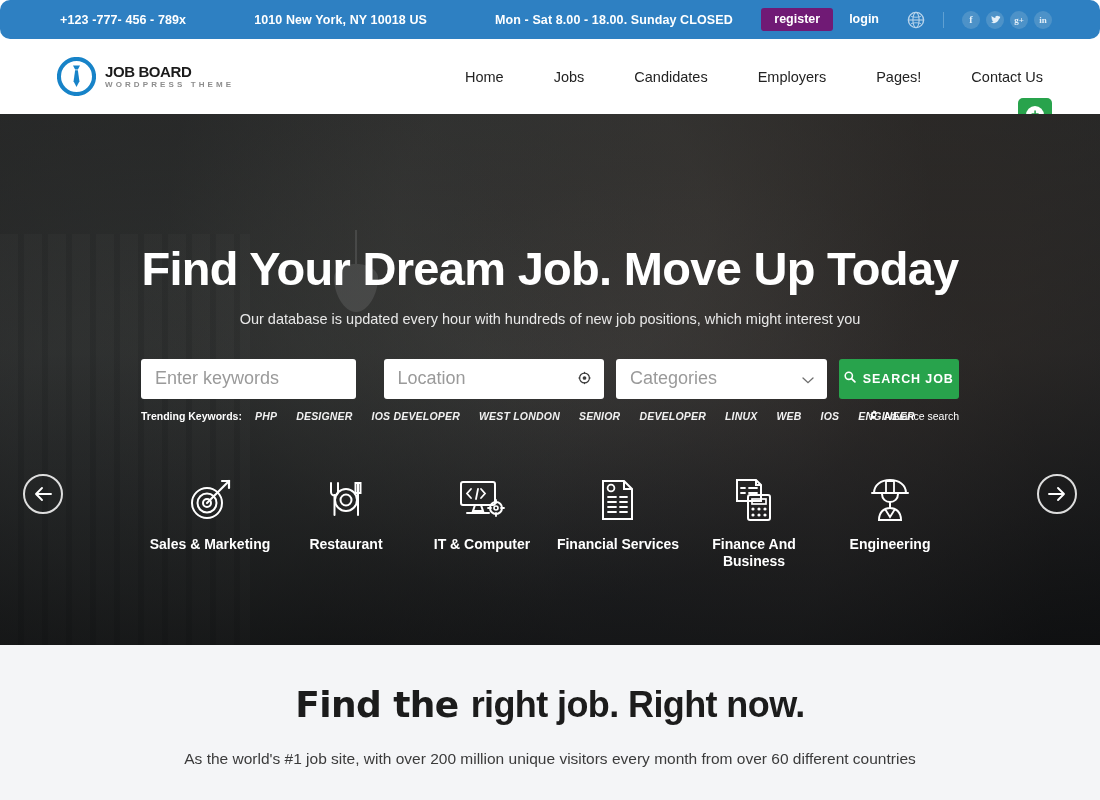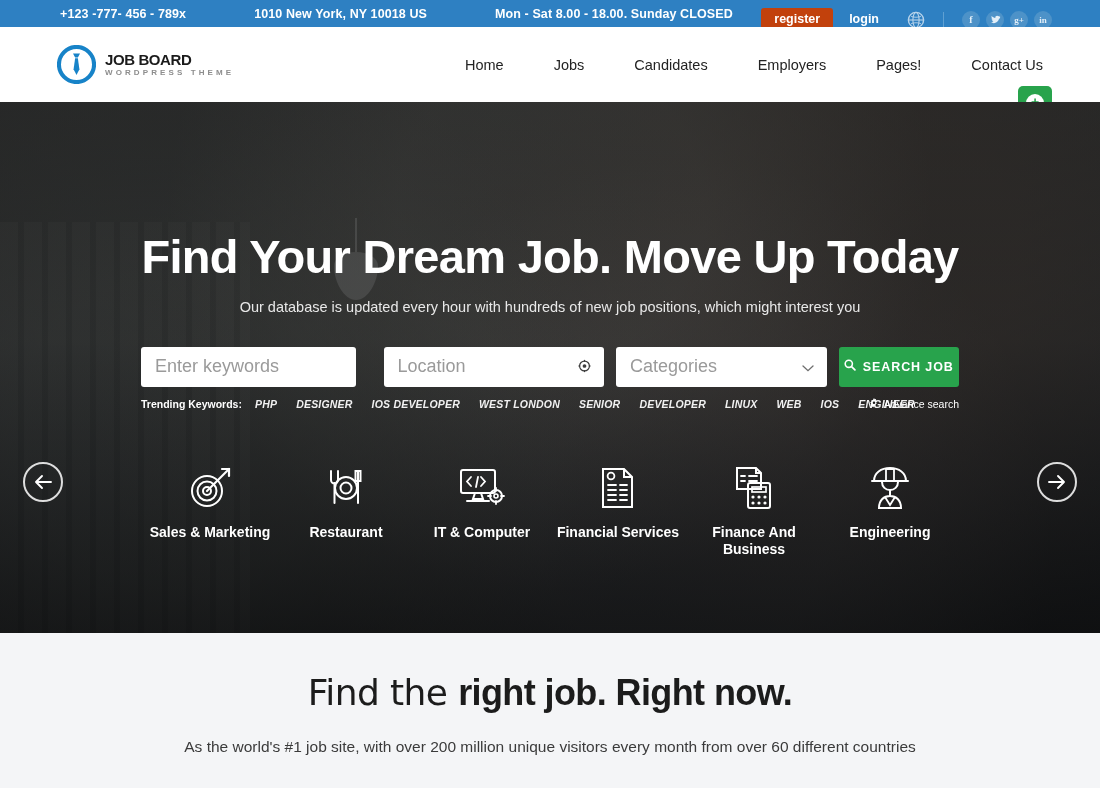--- a/index.html
+++ b/index.html
@@ -6,34 +6,34 @@
   html, body {
     width: 1100px; height: 800px;
     font-family: "Liberation Sans", sans-serif;
     background: #ffffff;
     overflow: hidden;
   }
   .page { width: 1100px; height: 800px; position: relative; }
 
   
   .topbar {
-    height: 27px; background: #2e80c2; color: #ffffff;
-    display: flex; align-items: center; position: relative;
+    height: 39px; background: #2e80c2; color: #ffffff;
+    display: flex; align-items: center; position: relative; border-radius: 10px;
   }
   .topbar-left { display: flex; align-items: center; padding-left: 60px; gap: 0; }
   .topbar-info { font-size: 12.5px; font-weight: bold; letter-spacing: .1px; white-space: nowrap; }
   .ti1 { margin-right: 68px; }
   .ti2 { margin-right: 68px; }
   .topbar-right {
     position: absolute; right: 48px; top: 0; height: 39px;
     display: flex; align-items: center;
   }
   .auth-register {
     font-size: 12.5px; font-weight: bold; color: #ffffff;
-    background: #c2410c; border-radius: 3px;
+    background: #701a75; border-radius: 3px;
     padding: 4px 13px 5px; margin-right: 8px; cursor: pointer;
   }
   .auth-login {
     font-size: 12.5px; font-weight: bold; color: #ffffff;
     padding: 4px 8px 5px; margin-right: 20px; cursor: pointer;
   }
   .globe-btn { width: 18px; height: 18px; margin-right: 18px; cursor: pointer; opacity: .85; }
   .tb-divider { width: 1px; height: 16px; background: #5fa0d2; margin-right: 18px; }
   .socials { display: flex; gap: 6px; align-items: center; }
   .soc {
@@ -175,21 +175,21 @@
   .cat-label {
     color: #ffffff; font-size: 14px; font-weight: bold; margin-top: 10px;
     line-height: 1.25;
   }
 
   
   .lower {
     height: 155px; background: #f4f5f7; text-align: center; padding-top: 39px;
   }
   .lower-title { font-size: 36px; color: #1c1c1c; letter-spacing: -.6px; }
-  .lower-title .thin { font-weight: 400; font-family: "DejaVu Sans", sans-serif; margin-top: 45px; }
+  .lower-title .thin { font-weight: 700; font-family: "DejaVu Sans", sans-serif; margin-top: 45px; }
   .lower-title .bold { font-weight: bold; }
   .lower-sub { font-size: 15.5px; color: #3b3b3b; margin-top: 24px; }
 </style>
 </head>
 <body>
 
 <div class="page">
 
   <div class="topbar">
     <div class="topbar-left">

